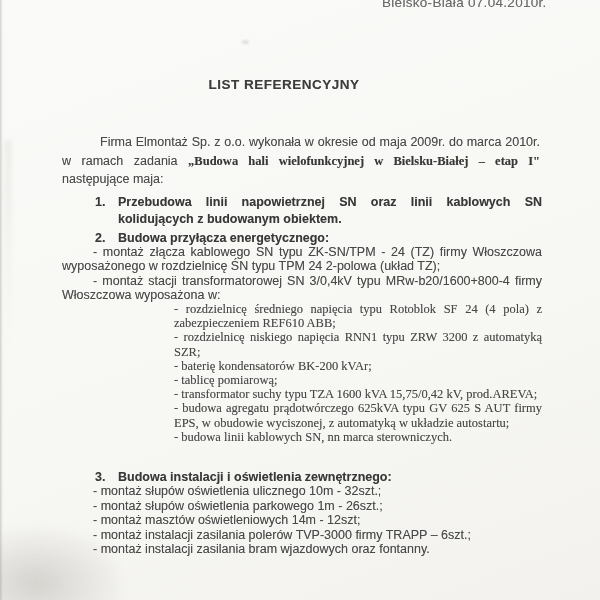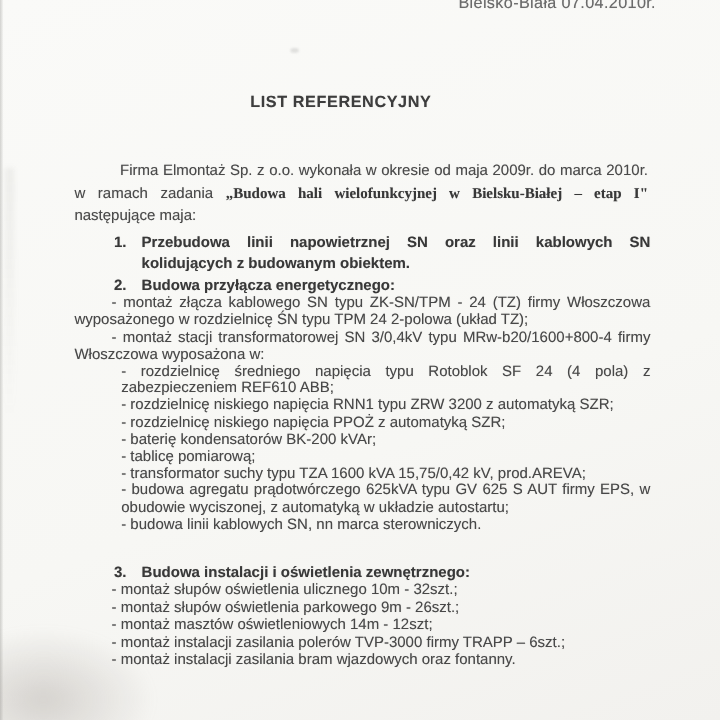--- a/index.html
+++ b/index.html
@@ -18,21 +18,21 @@
   .intro .b{font-weight:bold;color:#383838;font-family:Liberation Serif, serif;}
   .sec{position:absolute;left:62px;width:480px;font-size:12.5px;}
   .sec1{top:194px;line-height:16.5px;}
   .sec2{top:231px;line-height:14.2px;}
   .sec3{top:470px;line-height:14.4px;}
   .shead{display:flex;font-weight:bold;color:#383838;}
   .snum{flex:none;margin-left:33px;width:23px;}
   .stext{flex:1;text-align:justify;}
   .item{text-align:justify;color:#484848;}
   .item.lvl1{text-indent:31px;}
-  .item.lvl2{margin-left:39px;}
+  .item.lvl2{margin-left:112px;font-family:Liberation Serif, serif;}
   
   .edge{position:absolute;left:0;top:0;width:3px;height:600px;
         background:linear-gradient(90deg,rgba(105,105,100,.28),rgba(105,105,100,0));}
   .shadow-bl{position:absolute;left:-18px;bottom:-18px;width:155px;height:100px;
         background:radial-gradient(ellipse at 35% 65%,rgba(150,142,136,.33),rgba(150,142,136,0) 65%);
         filter:blur(4px);}
   .streak{position:absolute;left:4px;top:140px;width:8px;height:260px;
         background:linear-gradient(180deg,rgba(140,140,135,.10),rgba(140,140,135,0) 80%);
         filter:blur(2px);}
   .speck{position:absolute;left:242px;top:40px;width:7px;height:4px;border-radius:50%;
@@ -61,37 +61,36 @@
     <div class="sec sec2">
       <div class="shead">
         <span class="snum">2.</span>
         <span class="stext">Budowa przyłącza energetycznego:</span>
       </div>
       <div>
           <div class="item lvl1">- montaż złącza kablowego SN typu ZK-SN/TPM - 24 (TZ) firmy Włoszczowa wyposażonego w rozdzielnicę ŚN typu TPM 24 2-polowa (układ TZ);</div>
           <div class="item lvl1">- montaż stacji transformatorowej SN 3/0,4kV typu MRw-b20/1600+800-4 firmy Włoszczowa wyposażona w:</div>
           <div class="item lvl2">- rozdzielnicę średniego napięcia typu Rotoblok SF 24 (4 pola) z zabezpieczeniem REF610 ABB;</div>
           <div class="item lvl2">- rozdzielnicę niskiego napięcia RNN1 typu ZRW 3200 z automatyką SZR;</div>
-          <div class="item lvl2">- rozdzielnicę niskiego napięcia PPOŻ z automatyką SZR;</div>
           <div class="item lvl2">- baterię kondensatorów BK-200 kVAr;</div>
           <div class="item lvl2">- tablicę pomiarową;</div>
           <div class="item lvl2">- transformator suchy typu TZA 1600 kVA 15,75/0,42 kV, prod.AREVA;</div>
           <div class="item lvl2">- budowa agregatu prądotwórczego 625kVA typu GV 625 S AUT firmy EPS, w obudowie wyciszonej, z automatyką w układzie autostartu;</div>
           <div class="item lvl2">- budowa linii kablowych SN, nn marca sterowniczych.</div>
         </div>
     </div>
 
     <div class="sec sec3">
       <div class="shead">
         <span class="snum">3.</span>
         <span class="stext">Budowa instalacji i oświetlenia zewnętrznego:</span>
       </div>
       <div>
           <div class="item lvl1">- montaż słupów oświetlenia ulicznego 10m - 32szt.;</div>
-          <div class="item lvl1">- montaż słupów oświetlenia parkowego 9m - 26szt.;</div>
+          <div class="item lvl1">- montaż słupów oświetlenia parkowego 1m - 26szt.;</div>
           <div class="item lvl1">- montaż masztów oświetleniowych 14m - 12szt;</div>
           <div class="item lvl1">- montaż instalacji zasilania polerów TVP-3000 firmy TRAPP – 6szt.;</div>
           <div class="item lvl1">- montaż instalacji zasilania bram wjazdowych oraz fontanny.</div>
         </div>
     </div>
 
   </div>
 
   <div class="edge"></div>
   <div class="streak"></div>

